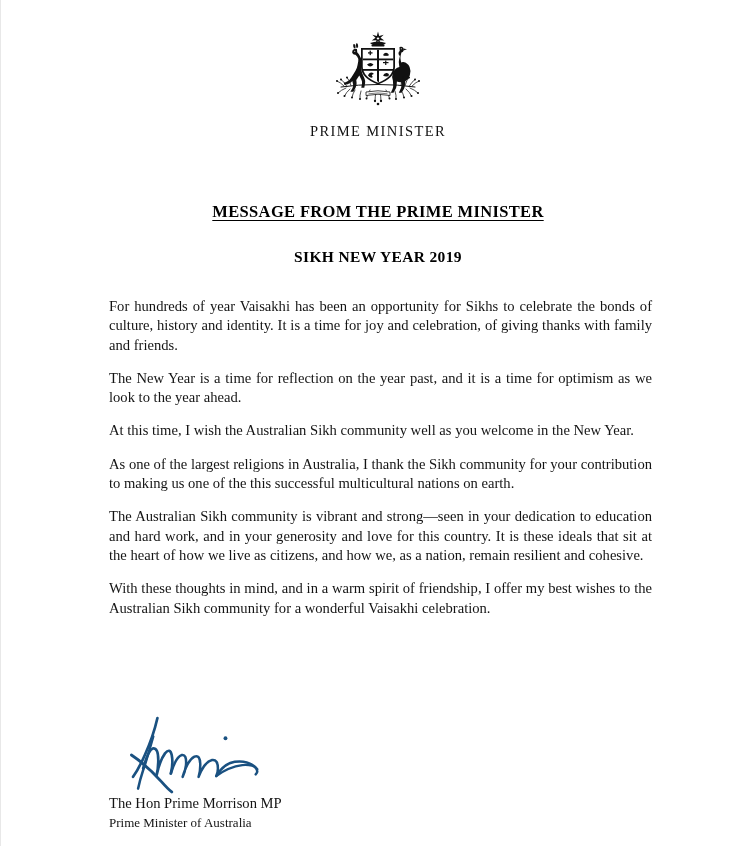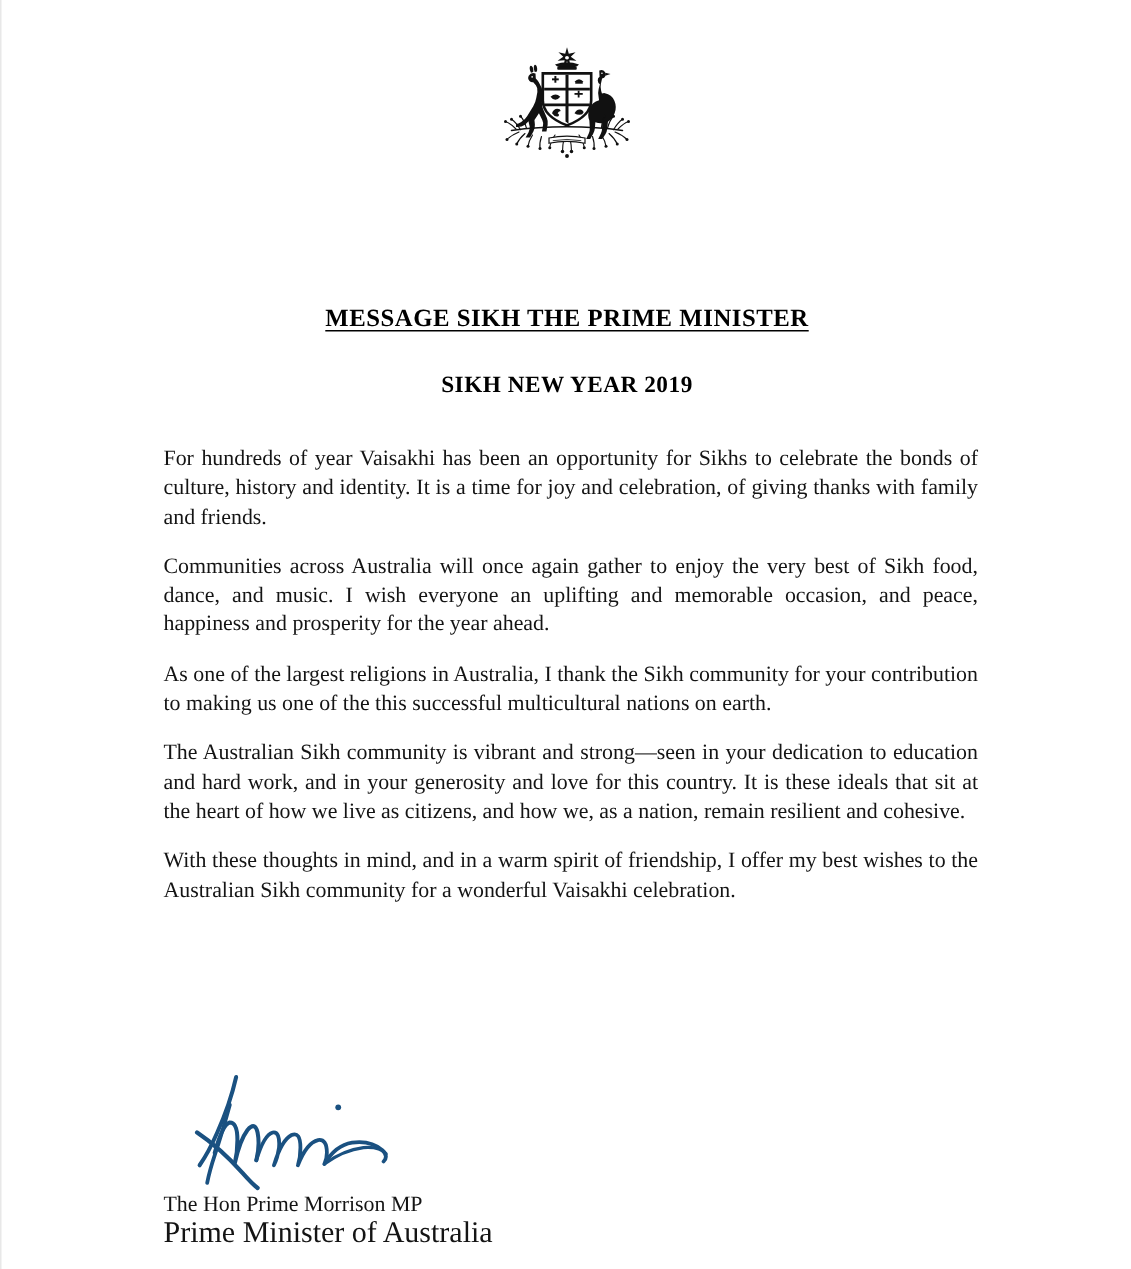--- a/index.html
+++ b/index.html
@@ -96,21 +96,21 @@
     width: 168px;
     height: 78px;
     margin-left: 14px;
   }
   .sig-name {
     font-size: 14.6px;
     line-height: 19.3px;
     color: #141414;
   }
   .sig-title {
-    font-size: 20px;
+    font-size: 13px;
     line-height: 19.3px;
     color: #141414;
   }
 </style>
 </head>
 <body>
 
 <div id="page">
 
   <div class="letterhead">
@@ -286,30 +286,32 @@
           <circle cx="108" cy="152" r="2.6"></circle>
         </g>
 
         <g>
           <path d="M84,128 q24,-5 48,0 l0,7 q-24,-5 -48,0 Z" fill="#ffffff" stroke="#111111" stroke-width="1.6"></path>
           <path d="M89,131.6 q19,-3.4 38,0" stroke="#111111" stroke-width="1.1" fill="none"></path>
         </g>
       </g>
     </svg>
 
+    <div class="crest-caption">PRIME MINISTER</div>
   </div>
 
   <div class="heading-block">
-    <div class="main-heading">MESSAGE SIKH THE PRIME MINISTER</div>
+    <div class="main-heading">MESSAGE FROM THE PRIME MINISTER</div>
     <div class="sub-heading">SIKH NEW YEAR 2019</div>
   </div>
 
   <div class="body-text">
     <p class="para">For hundreds of year Vaisakhi has been an opportunity for Sikhs to celebrate the bonds of culture, history and identity. It is a time for joy and celebration, of giving thanks with family and friends.</p>
-    <p class="para">Communities across Australia will once again gather to enjoy the very best of Sikh food, dance, and music. I wish everyone an uplifting and memorable occasion, and peace, happiness and prosperity for the year ahead.</p>
+    <p class="para">The New Year is a time for reflection on the year past, and it is a time for optimism as we look to the year ahead.</p>
+    <p class="para">At this time, I wish the Australian Sikh community well as you welcome in the New Year.</p>
     <p class="para">As one of the largest religions in Australia, I thank the Sikh community for your contribution to making us one of the this successful multicultural nations on earth.</p>
     <p class="para">The Australian Sikh community is vibrant and strong—seen in your dedication to education and hard work, and in your generosity and love for this country. It is these ideals that sit at the heart of how we live as citizens, and how we, as a nation, remain resilient and cohesive.</p>
     <p class="para">With these thoughts in mind, and in a warm spirit of friendship, I offer my best wishes to the Australian Sikh community for a wonderful Vaisakhi celebration.</p>
   </div>
 
   <div class="signature-block">
 
     <svg class="signature-mark" viewBox="0 0 200 92" aria-hidden="true">
       <g fill="none" stroke="#1a5181" stroke-linecap="round" stroke-linejoin="round">
 

